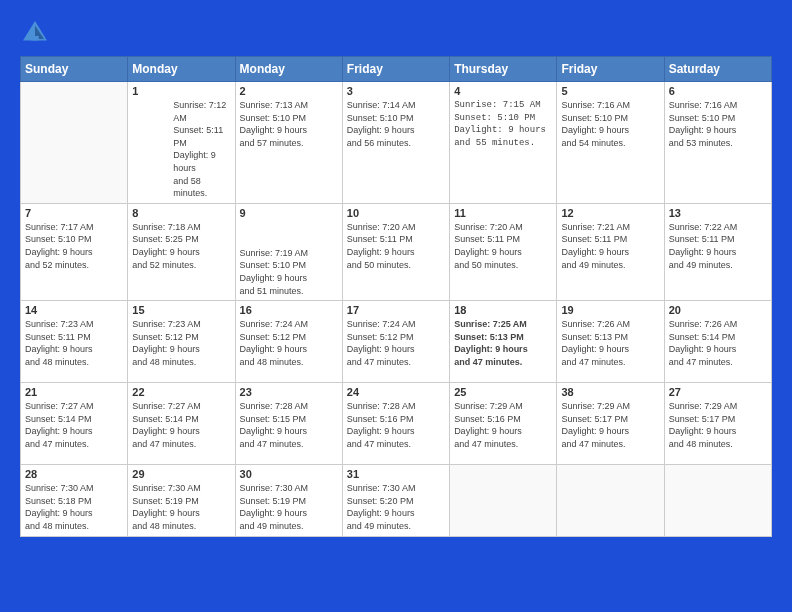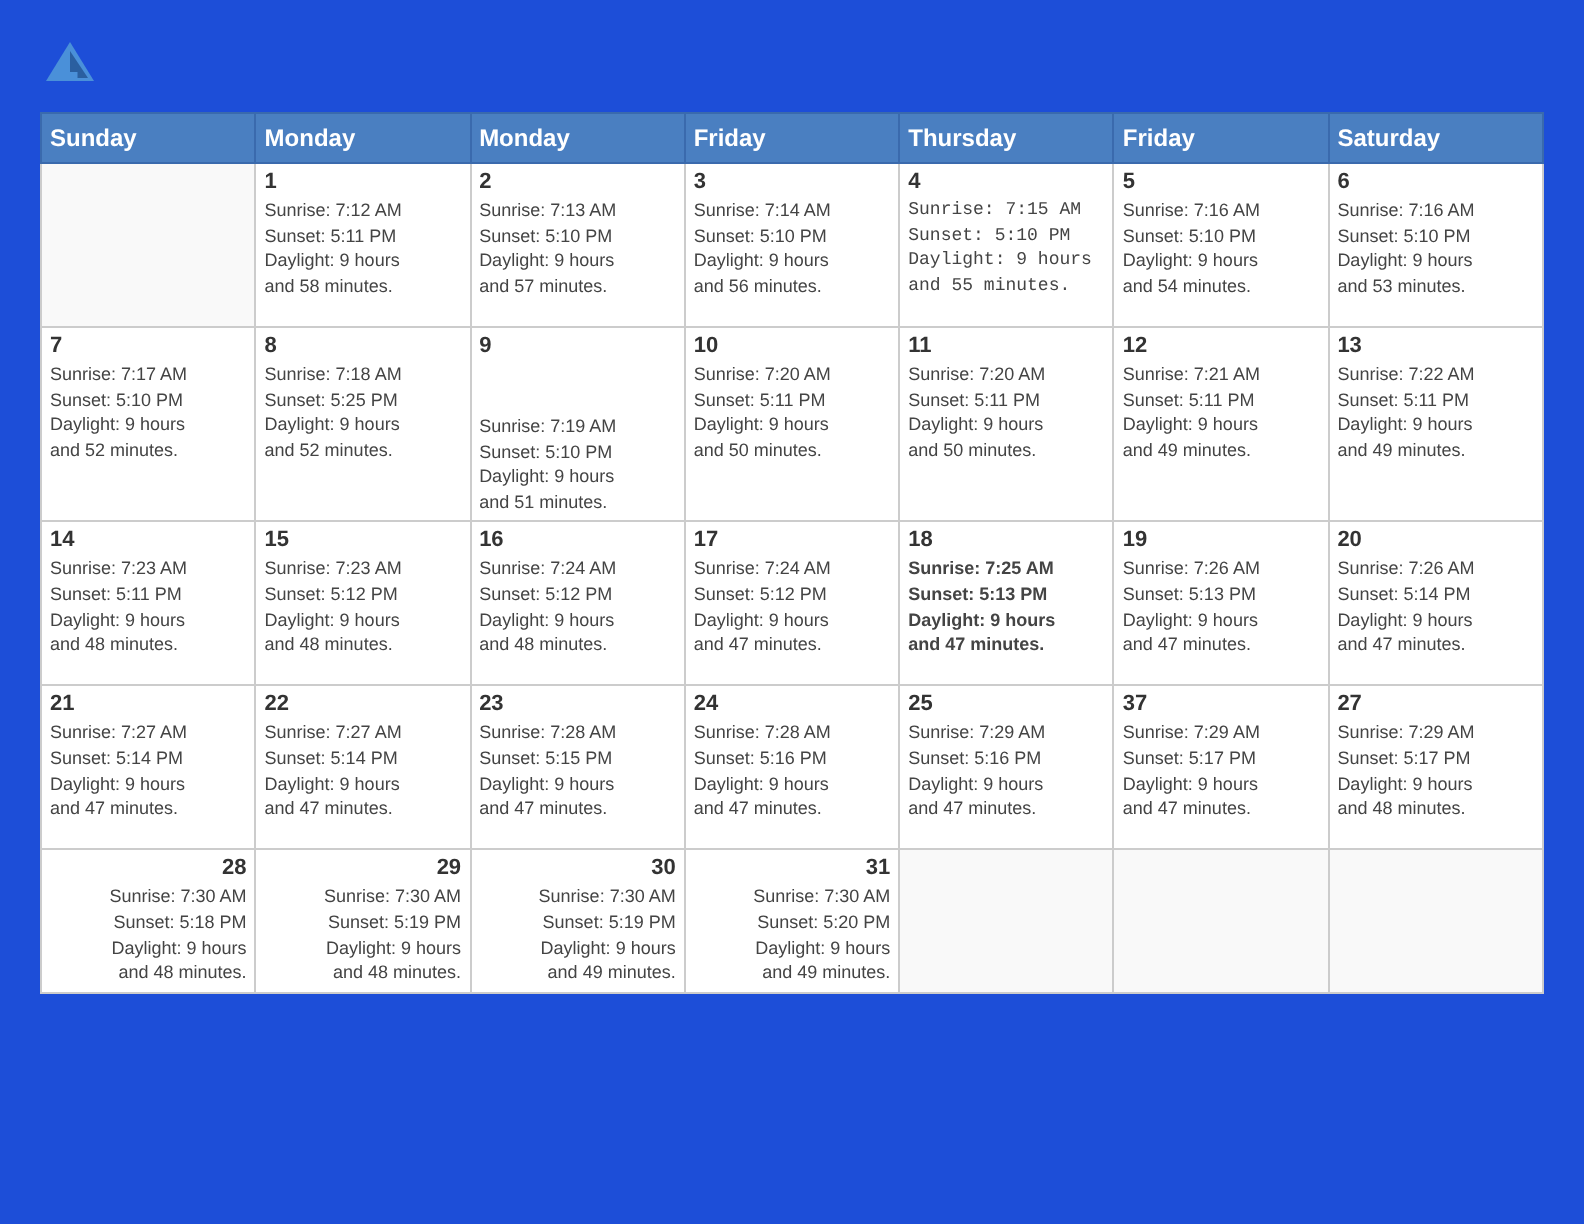--- a/index.html
+++ b/index.html
@@ -95,21 +95,20 @@
     .day-info {
       font-size: 9px;
       color: #444;
       line-height: 1.4;
     }
     .week-row td {
       height: 82px;
     }
     .last-row td {
       height: 72px;
-      text-align: right;
     }
   </style>
 </head>
 <body>
 
 <div class="page">
   <div class="header">
     <div class="logo">
       <svg class="logo-icon" viewBox="0 0 40 40">
         <polygon points="20,4 36,30 4,30" fill="#4a90d9"></polygon>
@@ -137,21 +136,21 @@
           <th>Thursday</th>
           <th>Friday</th>
           <th>Saturday</th>
         </tr>
     </thead>
     <tbody id="cal-body">
     <tr class="week-row">
           <td class="empty"></td>
           <td>
             <span class="day-num">1</span>
-            <div class="day-info" style="white-space: pre-line;">Sunrise: 7:12 AM
+            <div class="day-info" style="white-space: pre-line; margin-left: 41px;">Sunrise: 7:12 AM
 Sunset: 5:11 PM
 Daylight: 9 hours
 and 58 minutes.</div>
           </td>
           <td>
             <span class="day-num">2</span>
             <div class="day-info" style="white-space: pre-line;">Sunrise: 7:13 AM
 Sunset: 5:10 PM
 Daylight: 9 hours
 and 57 minutes.</div>
@@ -317,21 +316,21 @@
 and 47 minutes.</div>
           </td>
           <td>
             <span class="day-num">25</span>
             <div class="day-info" style="white-space: pre-line;">Sunrise: 7:29 AM
 Sunset: 5:16 PM
 Daylight: 9 hours
 and 47 minutes.</div>
           </td>
           <td>
-            <span class="day-num">37</span>
+            <span class="day-num">38</span>
             <div class="day-info" style="white-space: pre-line;">Sunrise: 7:29 AM
 Sunset: 5:17 PM
 Daylight: 9 hours
 and 47 minutes.</div>
           </td>
           <td>
             <span class="day-num">27</span>
             <div class="day-info" style="white-space: pre-line;">Sunrise: 7:29 AM
 Sunset: 5:17 PM
 Daylight: 9 hours

